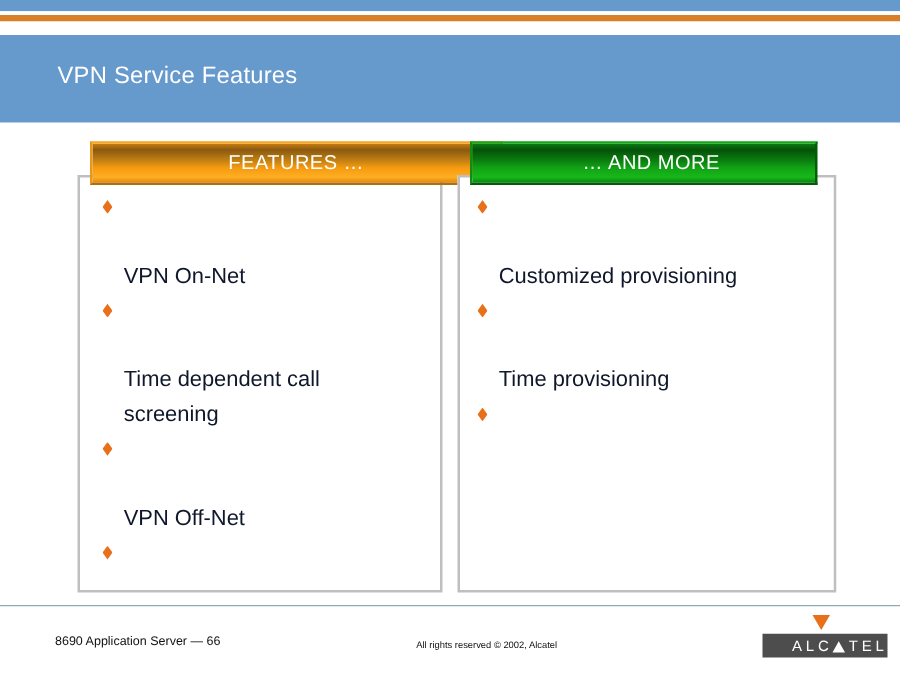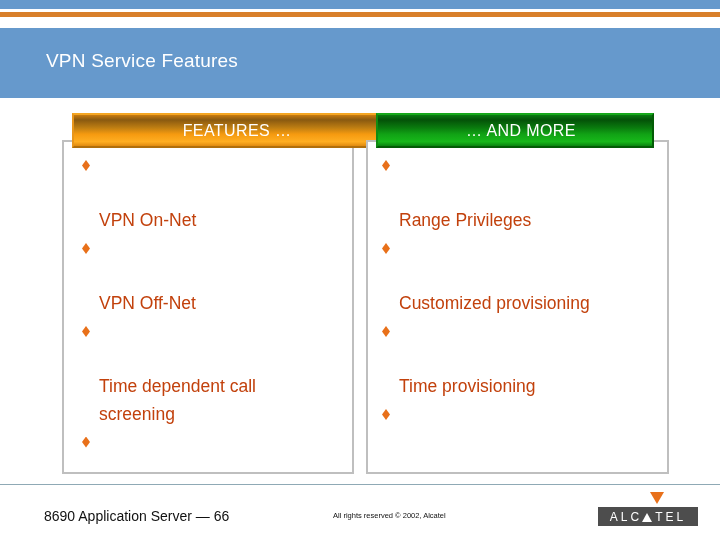--- a/index.html
+++ b/index.html
@@ -113,21 +113,21 @@
     margin: 0;
     padding: 0;
   }
   .bullets-left  { left: 80px;  top: 152px; width: 280px; }
   .bullets-right { left: 380px; top: 152px; width: 290px; }
 
   .bullets li {
     position: relative;
     padding-left: 19px;
     font-size: 17.5px;
-    color: #c2410c;
+    color: #0f172a;
     line-height: 27.5px;
     margin: 0 0 0.5px 0;
     white-space: pre-line;
   }
   .bullets li .dia {
     position: absolute;
     left: 2px;
     top: 8px;
     width: 8px;
     height: 11px;
@@ -138,21 +138,21 @@
   
   .footer-rule {
     position: absolute;
     left: 0; top: 484px;
     width: 720px; height: 1px;
     background: #8fa9b5;
   }
   .footer-left {
     position: absolute;
     left: 44px; top: 508px;
-    font-size: 14px;
+    font-size: 10px;
     color: #111111;
     white-space: nowrap;
   }
   .footer-center {
     position: absolute;
     left: 289px; top: 511px;
     font-size: 7.5px;
     color: #111111;
     white-space: nowrap;
     margin-left: 44px;
@@ -167,26 +167,26 @@
   .logo-tri {
     position: absolute;
     left: 52px; top: 0px;
     width: 0; height: 0;
     border-left: 7px solid transparent;
     border-right: 7px solid transparent;
     border-top: 12px solid #e8701a;
   }
   .logo-bar {
     position: absolute;
-    left: 0px; top: 15px;
+    left: 12px; top: 15px;
     width: 100px; height: 19px;
     background: #4d4d4d;
     display: flex;
     align-items: center;
-    justify-content: center;
+    justify-content: flex-end;
   }
   .logo-text {
     font-size: 12px;
     color: #ffffff;
     letter-spacing: 3px;
     font-family: "Liberation Sans", sans-serif;
     display: flex;
     align-items: center;
   }
   .logo-a-tri {
@@ -213,42 +213,38 @@
 <div class="col-box col-left"></div>
 <div class="plate plate-features">FEATURES …</div>
 
 <ul class="bullets bullets-left">
   <li>
     <span class="dia"></span>
     <span>VPN On-Net</span>
   </li>
   <li>
     <span class="dia"></span>
-    <span>VPN Off-Net</span>
-  </li>
-  <li>
-    <span class="dia"></span>
     <span>Time dependent call
 screening</span>
   </li>
   <li>
     <span class="dia"></span>
+    <span>VPN Off-Net</span>
+  </li>
+  <li>
+    <span class="dia"></span>
     
   </li>
 
 </ul>
 
 <div class="col-box col-right"></div>
 <div class="plate plate-more">… AND MORE</div>
 
 <ul class="bullets bullets-right">
-  <li>
-    <span class="dia"></span>
-    <span>Range Privileges</span>
-  </li>
   <li>
     <span class="dia"></span>
     <span>Customized provisioning</span>
   </li>
   <li>
     <span class="dia"></span>
     <span>Time provisioning</span>
   </li>
   <li>
     <span class="dia"></span>

